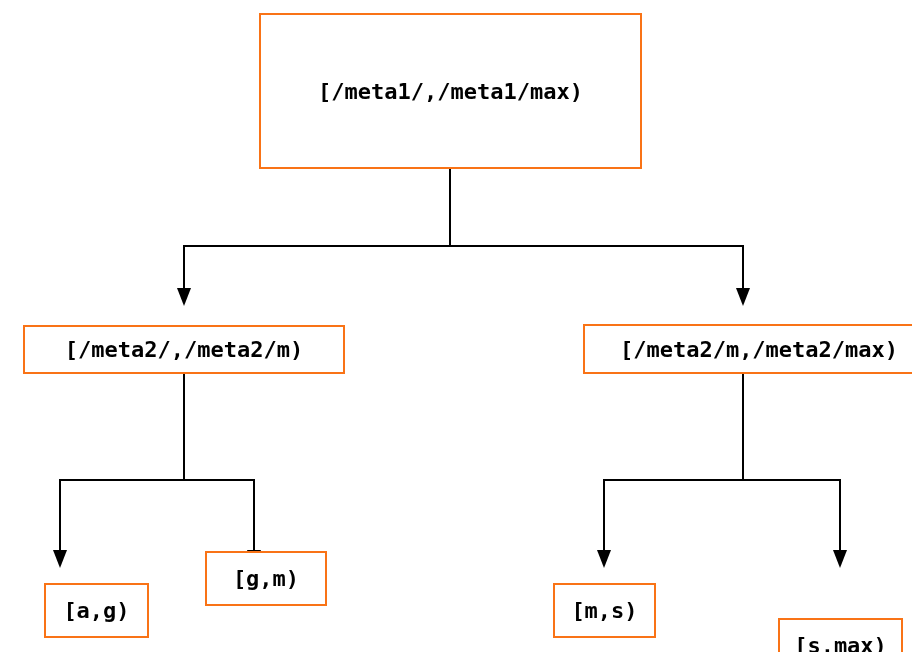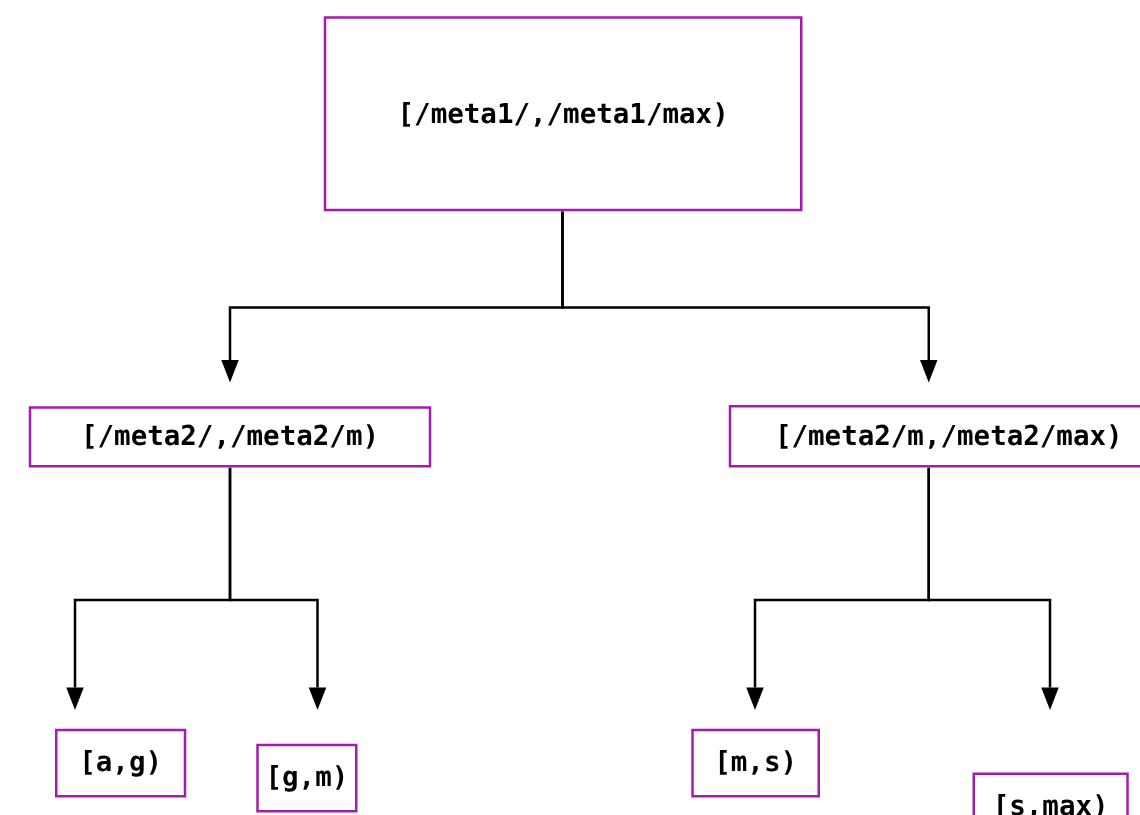--- a/index.html
+++ b/index.html
@@ -26,36 +26,36 @@
     stroke: #000000;
     stroke-width: 2;
   }
   .connectors polygon {
     fill: #000000;
     stroke: none;
   }
   .node {
     position: absolute;
     box-sizing: border-box;
-    border: 2px solid #a21caf;
+    border: 2px solid #f97316;
     background: #ffffff;
     display: flex;
     align-items: center;
     justify-content: center;
     font-family: "DejaVu Sans Mono", "Liberation Mono", monospace;
     font-weight: bold;
     font-size: 22px;
     color: #000000;
     white-space: nowrap;
   }
   .node-root  { left: 259px; top: 13px;  width: 383px; height: 156px; }
   .node-left  { left: 23px;  top: 325px; width: 322px; height: 49px; justify-content: center;  }
   .node-right { left: 583px; top: 324px; width: 352px; height: 50px;  }
   .node-ag    { left: 8px;   top: 583px; width: 105px; height: 55px; margin-left: 36px;  }
-  .node-gm    { left: 205px; top: 551px; width: 81px;  height: 55px; margin-top: 44px;  }
+  .node-gm    { left: 205px; top: 551px; width: 122px;  height: 55px;  }
   .node-ms    { left: 553px; top: 583px; width: 103px; height: 55px;  }
   .node-smax  { left: 778px; top: 583px; width: 125px; height: 55px; margin-top: 35px;  }
 </style>
 </head>
 <body>
 
 <div class="canvas">
 
   <svg class="connectors" width="912" height="652" viewBox="0 0 912 652" xmlns="http://www.w3.org/2000/svg">
 

